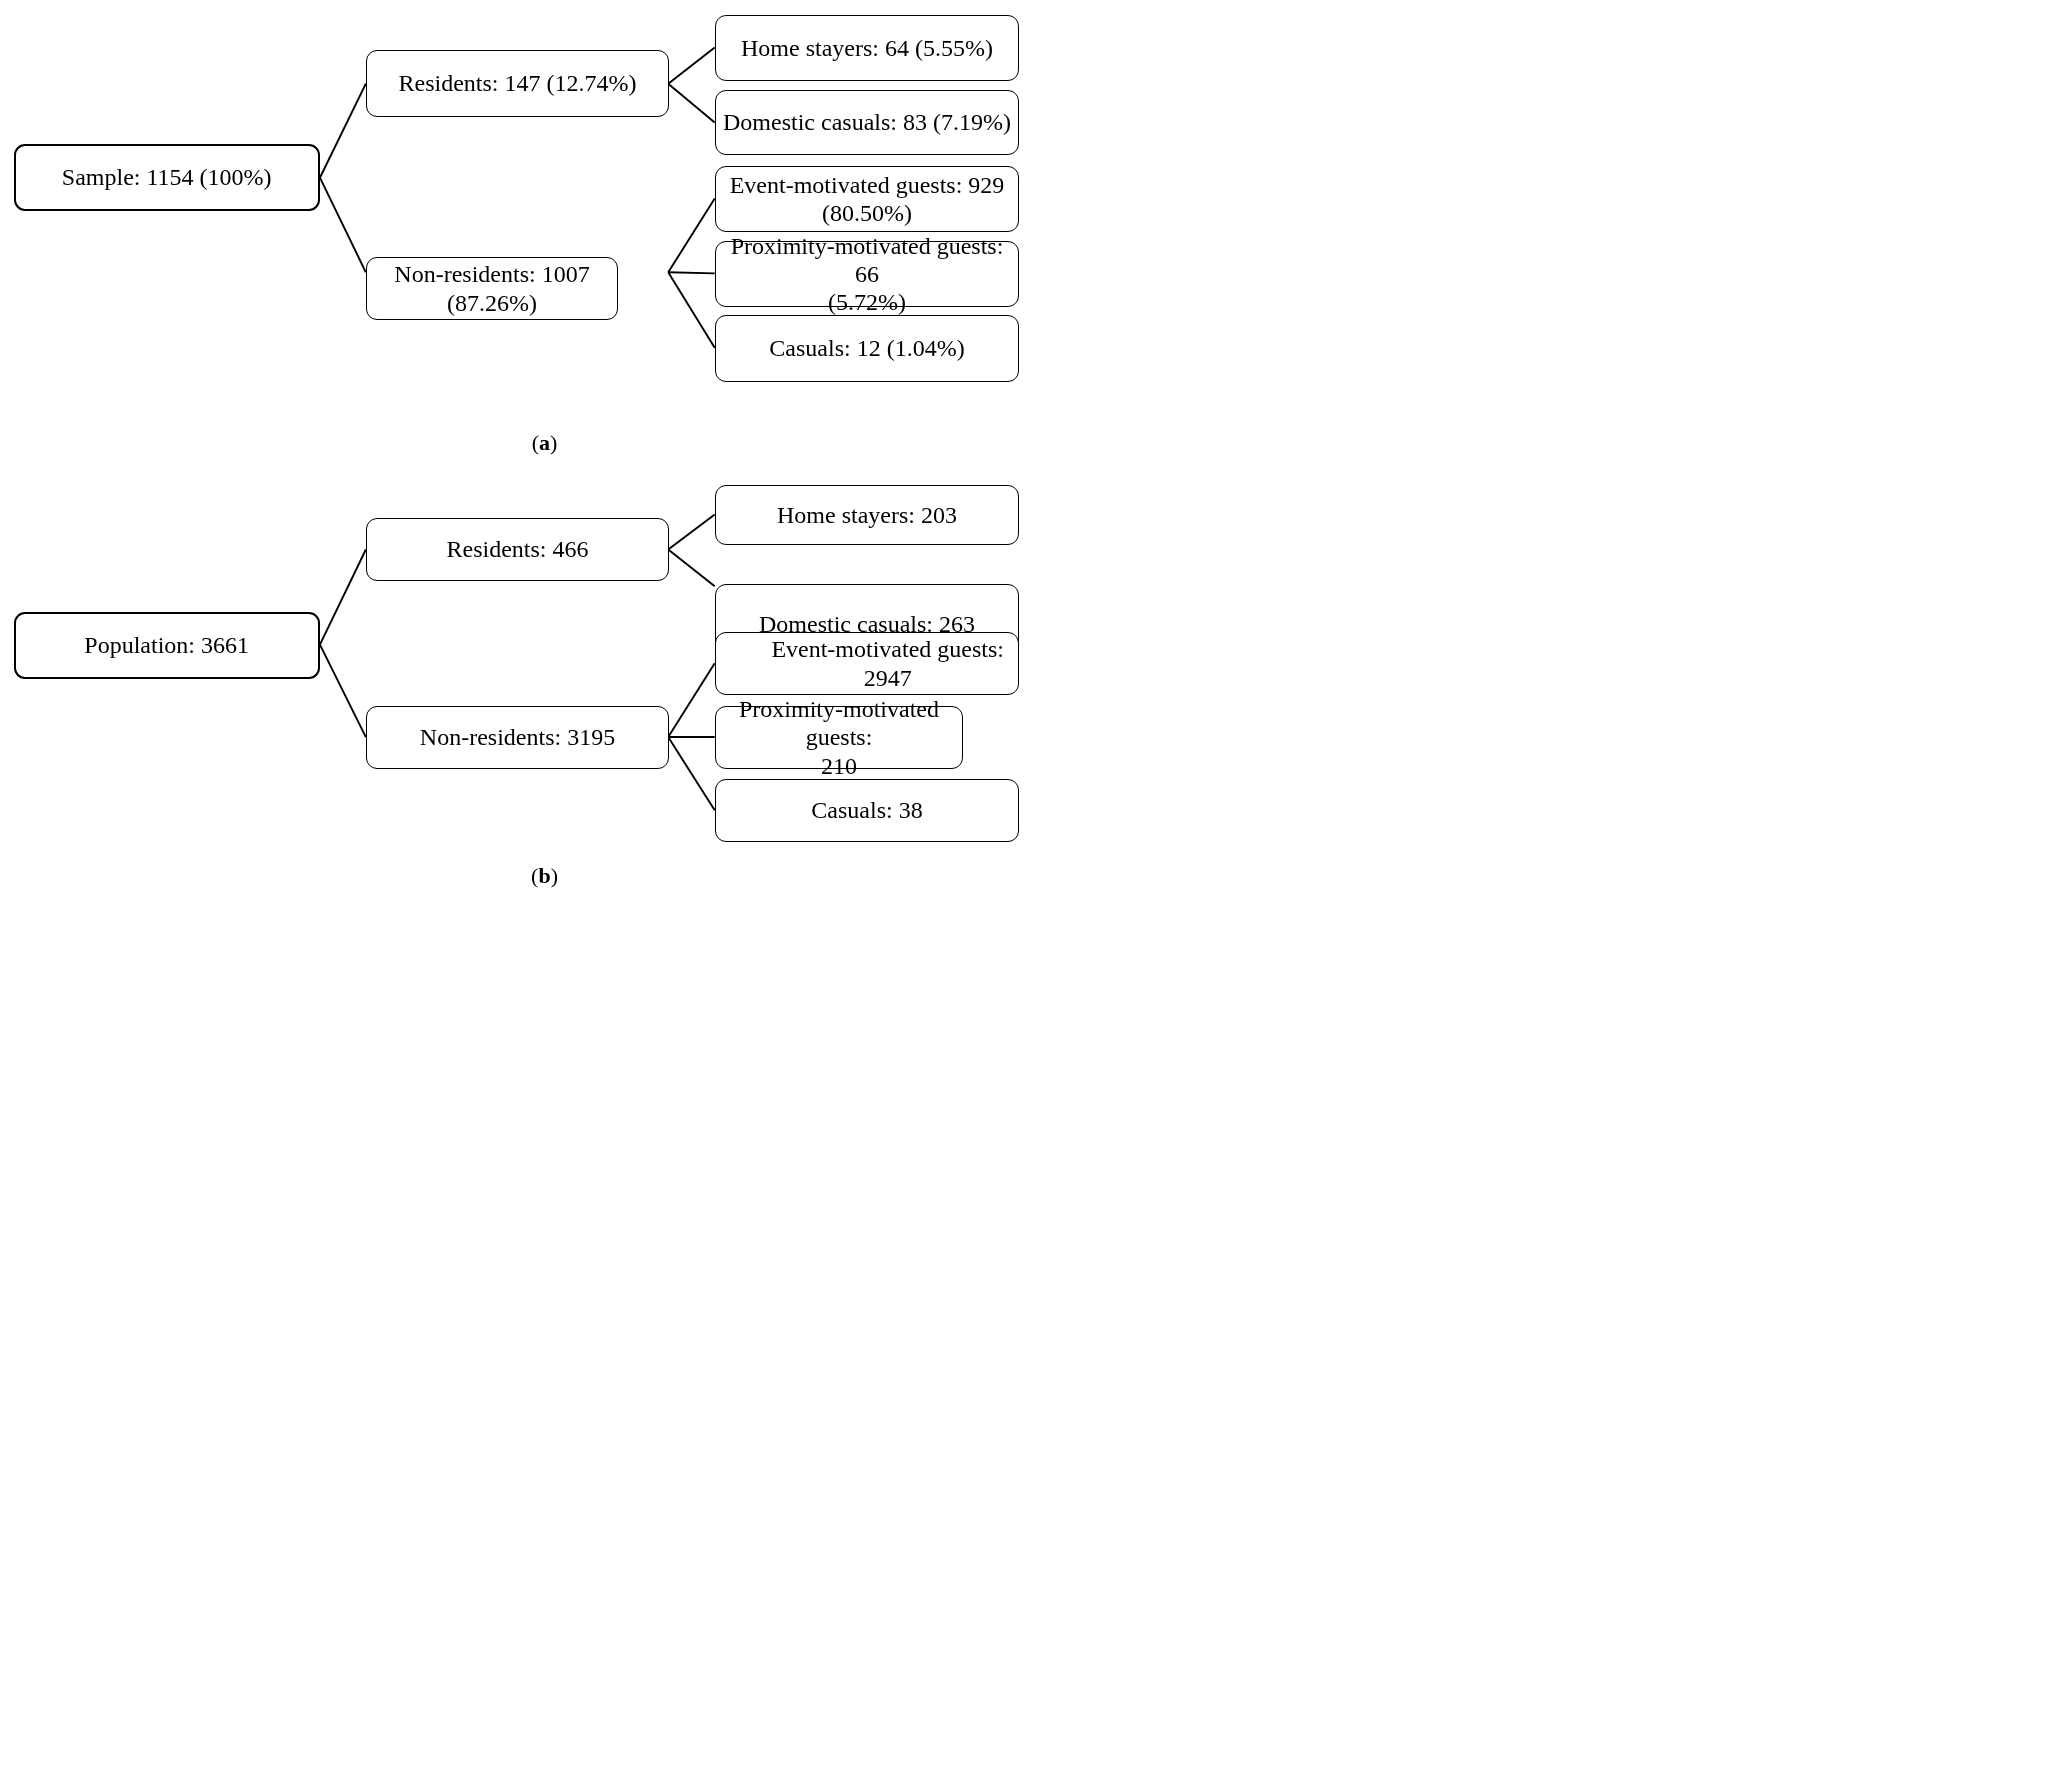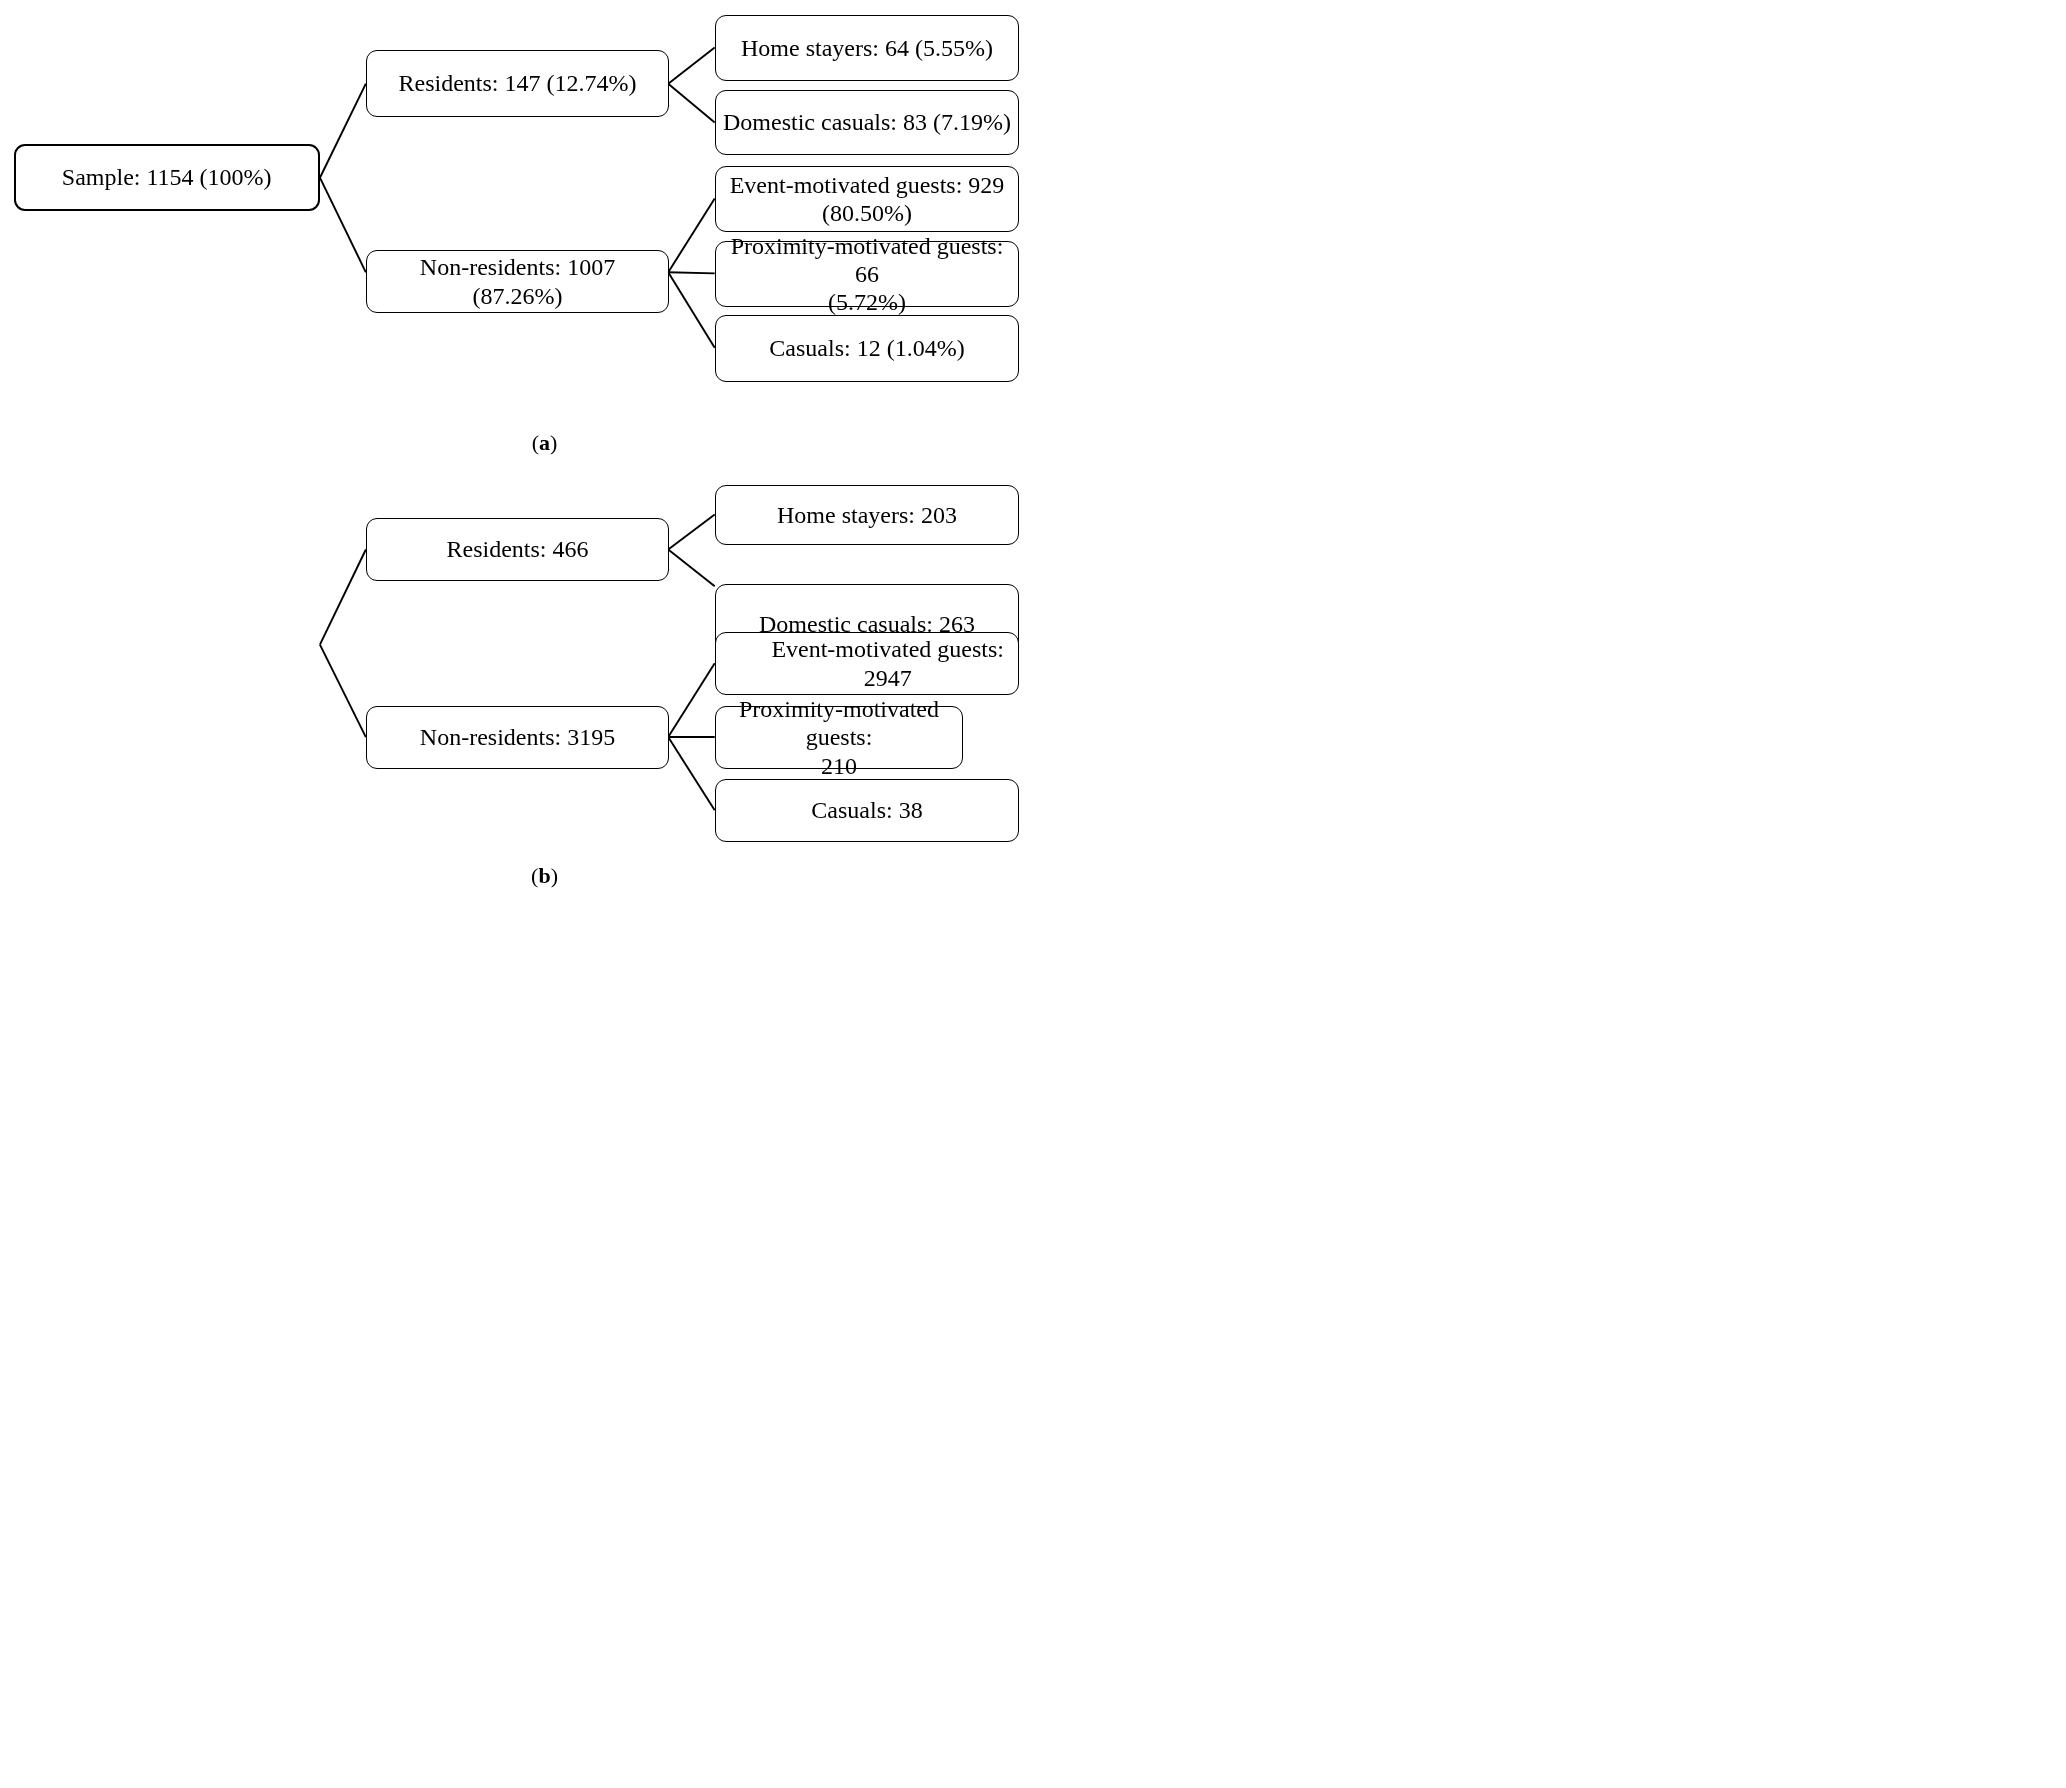--- a/index.html
+++ b/index.html
@@ -54,21 +54,21 @@
     align-items: center;
     justify-content: center;
     font-size: 22px;
     text-align: center;
   }
   .caption b { font-weight: bold; }
 
   
   .a-root        { left: 13.7px;   top: 144px;  width: 306px; height: 67px; }
   .a-residents   { left: 366px;  top: 50px;   width: 303px; height: 67px; }
-  .a-nonres      { left: 366px;  top: 250px;  width: 303px; height: 63px; }
+  .a-nonres      { left: 366px;  top: 257px;  width: 252px; height: 63px; }
   .a-hs          { left: 715px; top: 14.8px;   width: 304px; height: 66px; }
   .a-dc          { left: 715px; top: 90px;  width: 304px; height: 65px; }
   .a-em          { left: 715px; top: 166px;  width: 304px; height: 66px; }
   .a-pm          { left: 715px; top: 241px;  width: 304px; height: 66px; }
   .a-ca          { left: 715px; top: 315px;  width: 304px; height: 67px; }
   .a-caption     { left: 490px;  top: 425px; }
 
   
   .b-root        { left: 13.7px;   top: 612px; width: 306px; height: 67px; }
   .b-residents   { left: 366px;  top: 518px;  width: 303px; height: 63px; }
@@ -137,20 +137,23 @@
   <div class="node a-ca">
     <span>Casuals: 12 (1.04%)</span>
   </div>
 
   <div class="caption a-caption">
     <span>(</span>
       <b>a</b>
       <span>)</span>
   </div>
 
+  <div class="node node--root b-root">
+    <span>Population: 3661</span>
+  </div>
 
   <div class="node b-residents">
     <span>Residents: 466</span>
   </div>
 
   <div class="node b-nonres">
     <span>Non-residents: 3195</span>
   </div>
 
   <div class="node b-hs">

